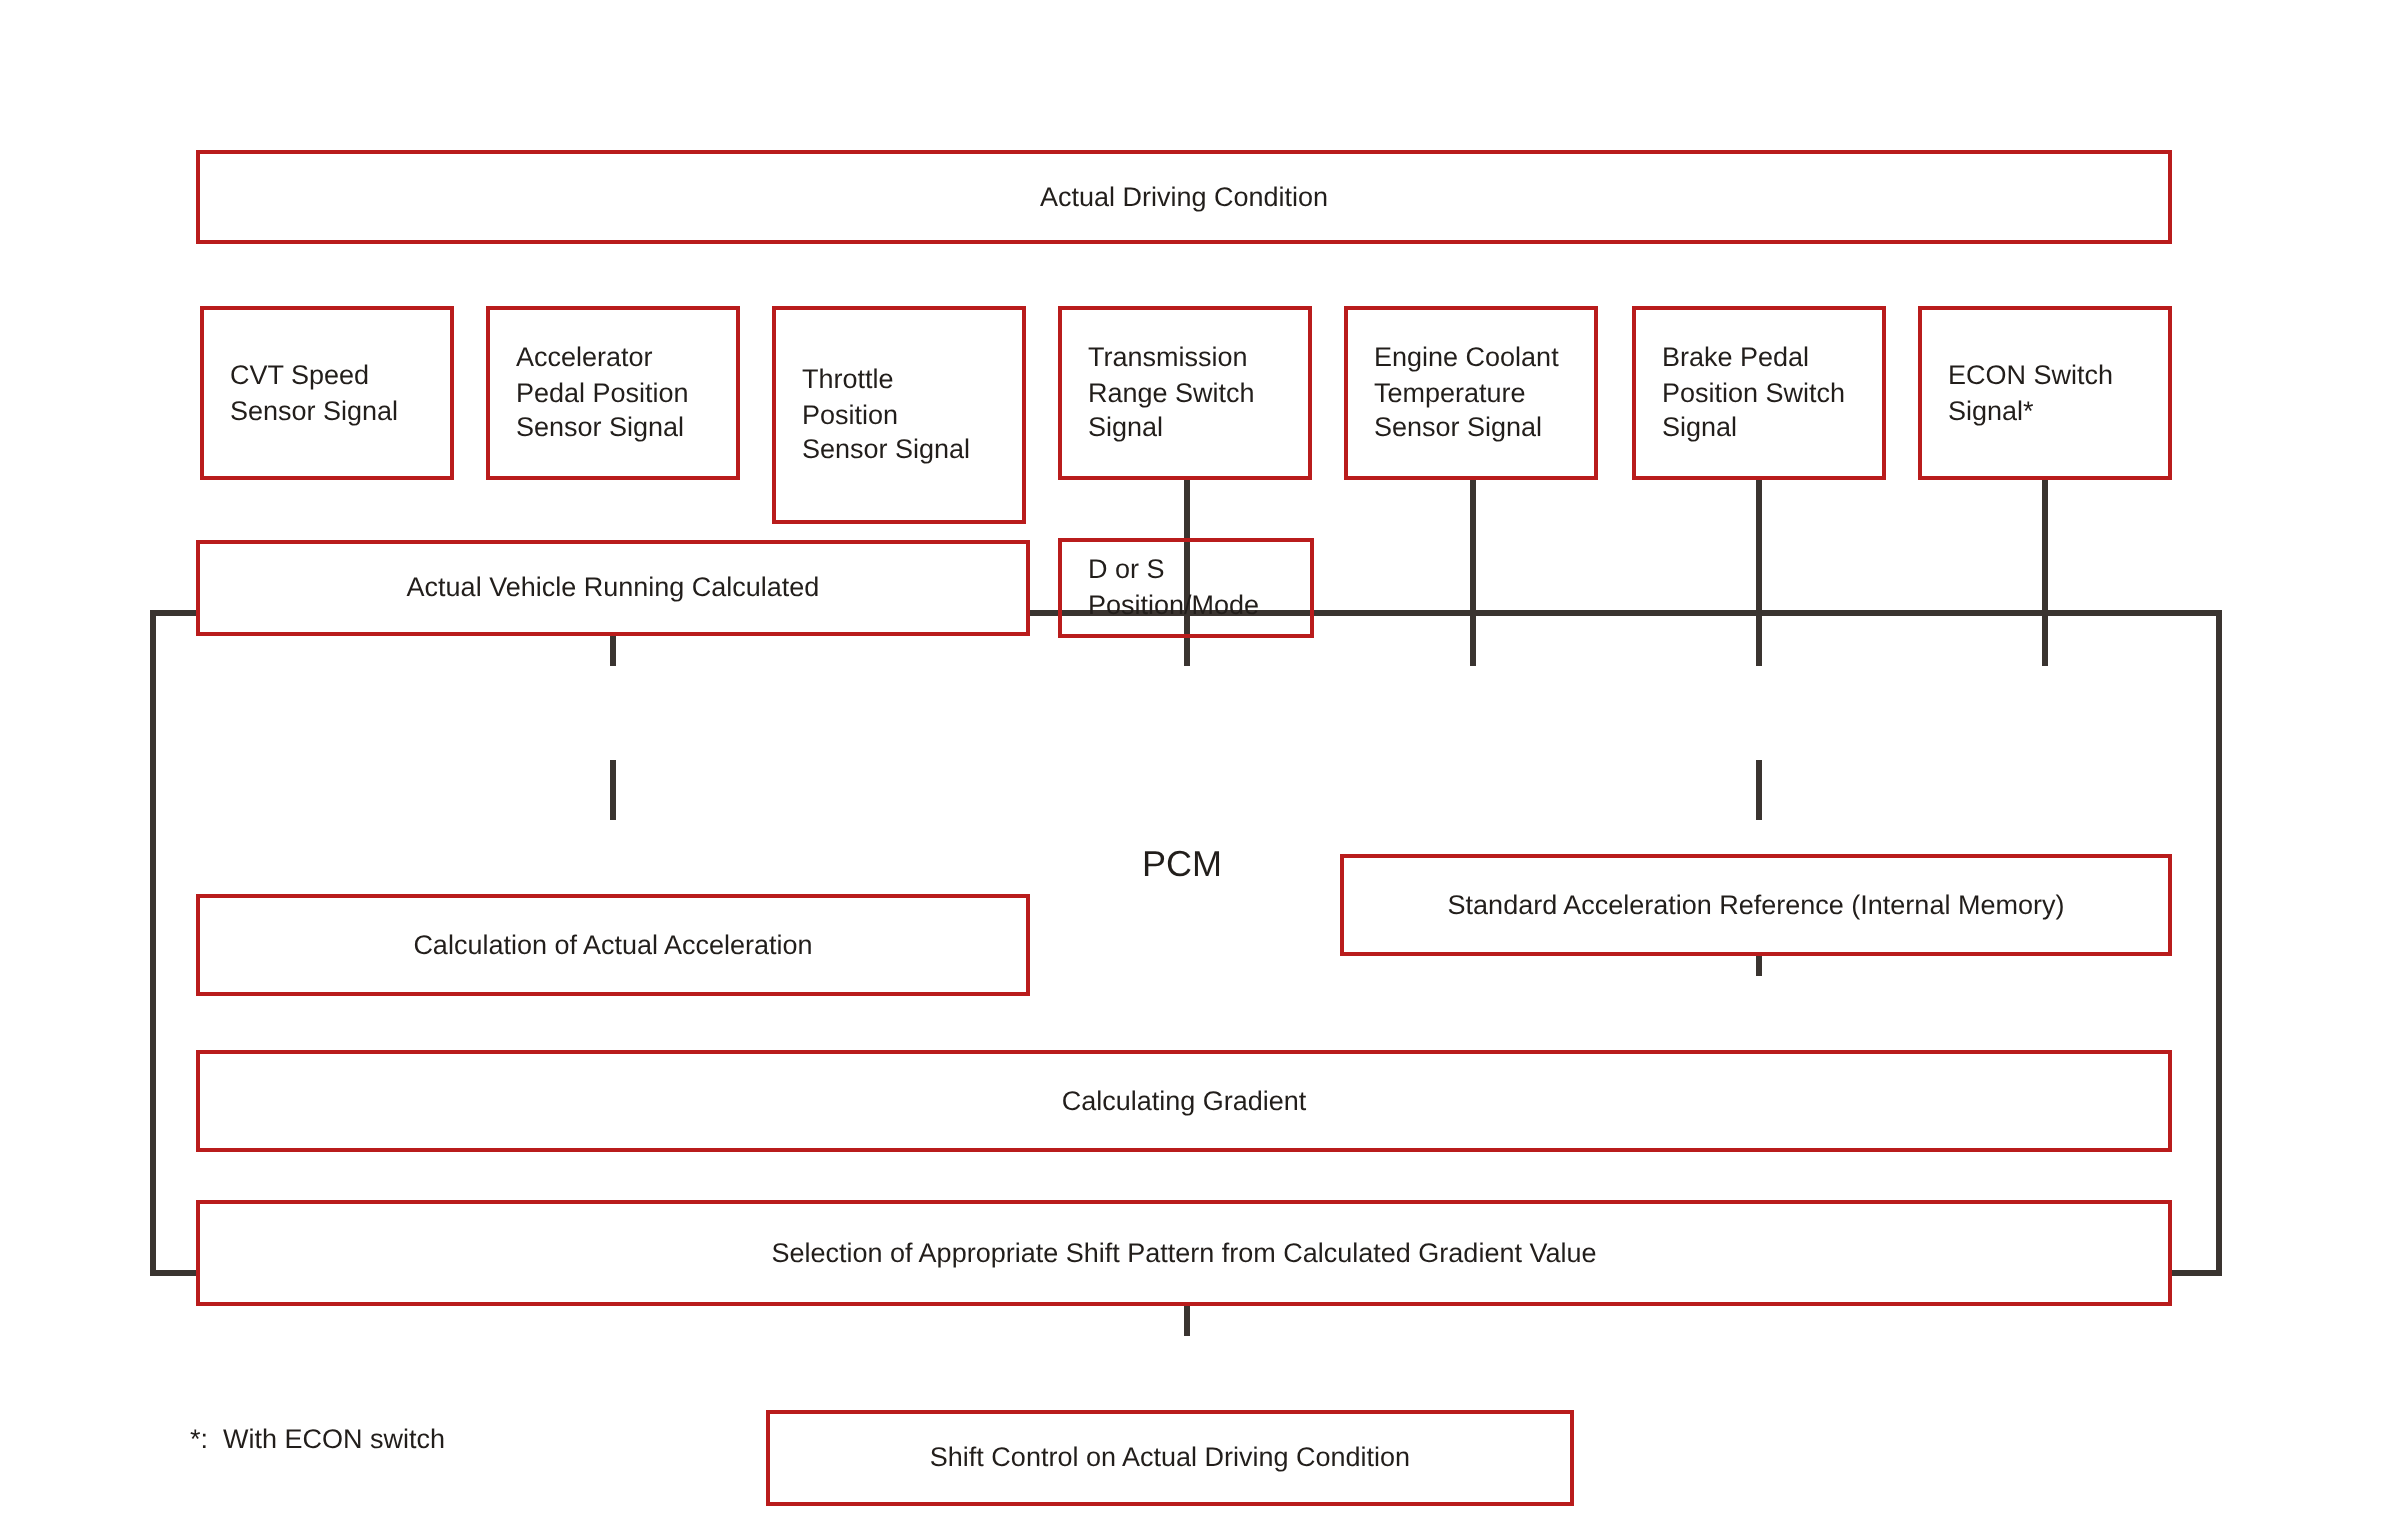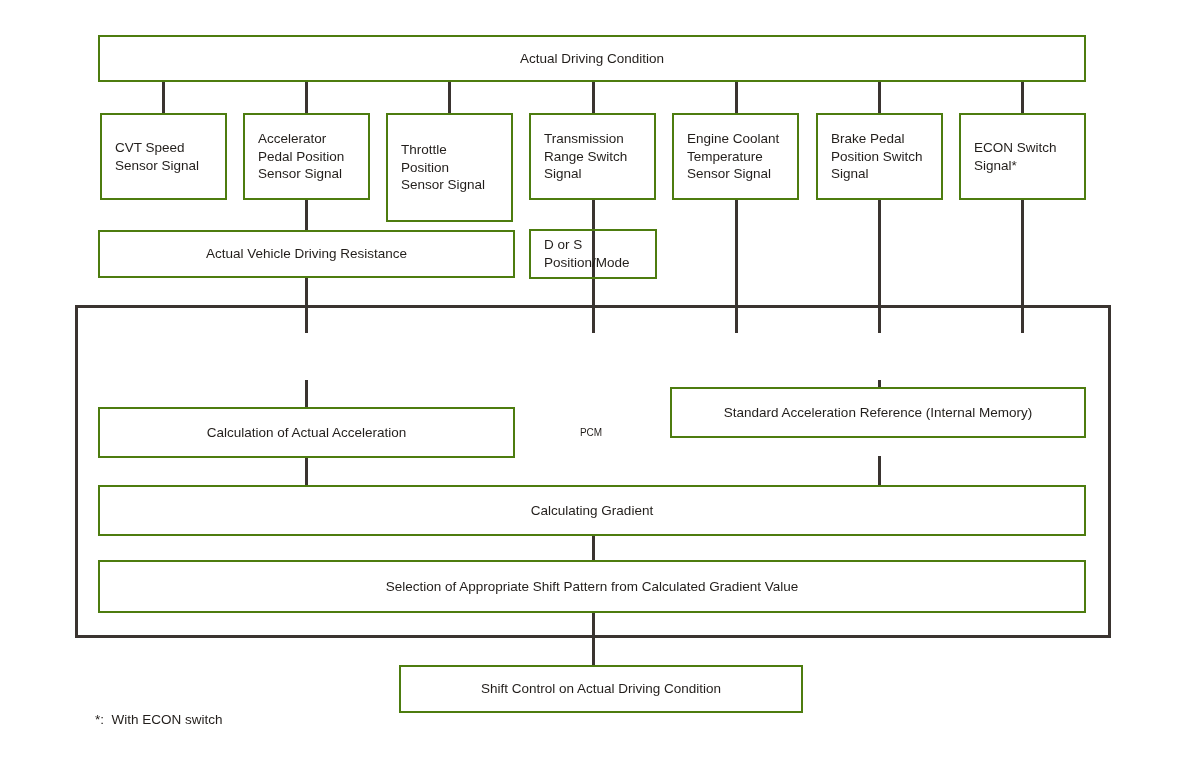--- a/index.html
+++ b/index.html
@@ -7,46 +7,47 @@
     position:relative;
     width:1200px;height:758px;
     background:#ffffff;
     font-family:"Liberation Sans",sans-serif;
     color:#221e1b;
     overflow:hidden;
   }
   .box{
     position:absolute;
     box-sizing:border-box;
-    border:2px solid #4d7c0f;
+    border:2px solid #b91c1c;
     background:#ffffff;
     display:flex;
     align-items:center;
     font-size:13.5px;
     line-height:1.3;
     white-space:pre-line;
+    margin-top:40px;
   }
   .box.center{justify-content:center;text-align:center;padding:0 6px;}
   .box.left{justify-content:flex-start;text-align:left;padding:0 8px 0 13px;}
   .box.transparent{background:transparent;}
   .outer-box{
     position:absolute;
     box-sizing:border-box;
     border:3px solid #3a3430;
     background:transparent;
   }
   .vline{
     position:absolute;
     width:3px;
     background:#3a3430;
   }
   .pcm-label{
     position:absolute;
     display:flex;align-items:center;justify-content:center;
-    font-size:10px;
+    font-size:18px;
   }
   .footnote{
     position:absolute;
     font-size:13.5px;
     white-space:pre;
     margin-left:26px;
   }
 </style>
 </head>
 <body>
@@ -109,21 +110,21 @@
     <span>Brake Pedal
 Position Switch
 Signal</span>
   </div>
   <div class="box left" style="left:959px;top:113px;width:127px;height:87px">
     <span>ECON Switch
 Signal*</span>
   </div>
 
   <div class="box center" style="left:98px;top:230px;width:417px;height:48px">
-    <span>Actual Vehicle Driving Resistance</span>
+    <span>Actual Vehicle Running Calculated</span>
   </div>
   <div class="box left transparent" style="left:529px;top:229px;width:128px;height:50px">
     <span>D or S
 Position/Mode</span>
   </div>
 
 
   <div class="box center" style="left:98px;top:407px;width:417px;height:51px">
     <span>Calculation of Actual Acceleration</span>
   </div>
@@ -137,19 +138,19 @@
   </div>
 
   <div class="box center" style="left:98px;top:485px;width:988px;height:51px">
     <span>Calculating Gradient</span>
   </div>
 
   <div class="box center" style="left:98px;top:560px;width:988px;height:53px">
     <span>Selection of Appropriate Shift Pattern from Calculated Gradient Value</span>
   </div>
 
-  <div class="box center" style="left:399px;top:665px;width:404px;height:48px">
+  <div class="box center" style="left:383px;top:665px;width:404px;height:48px">
     <span>Shift Control on Actual Driving Condition</span>
   </div>
 
   <div class="footnote" style="left:69px;top:712px">*:  With ECON switch</div>
 
 </div>
 
 </body></html>

